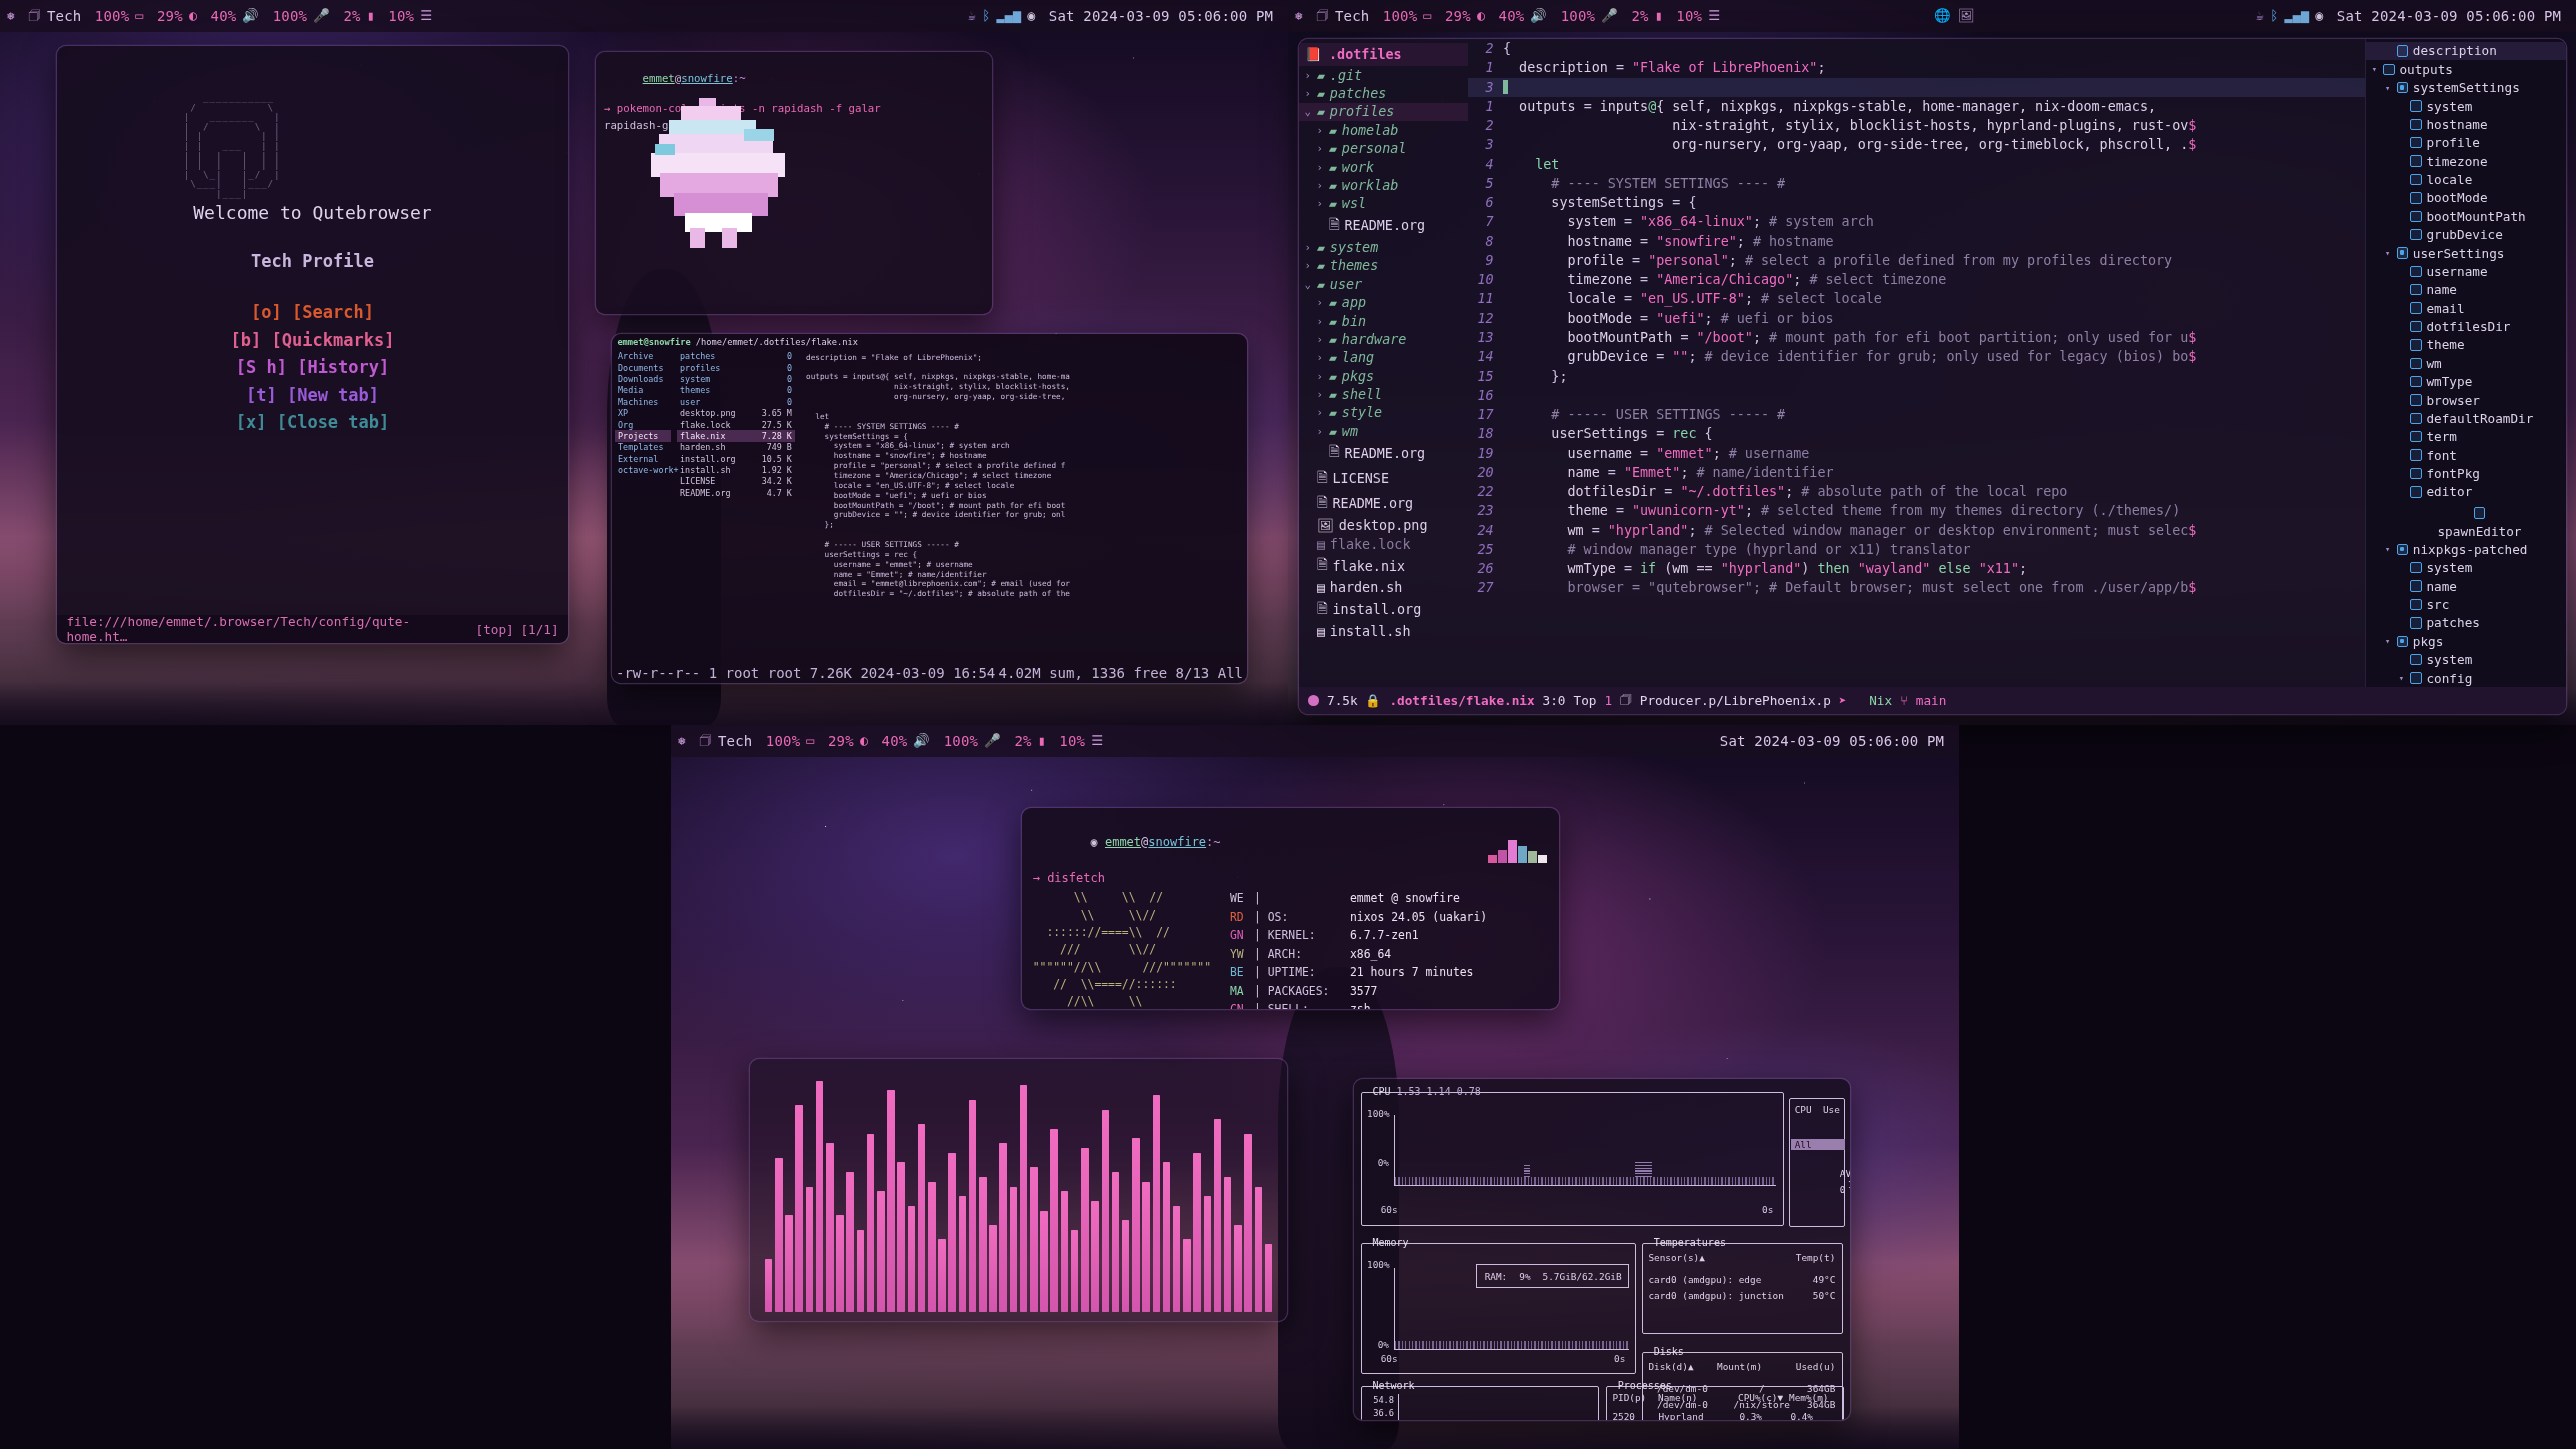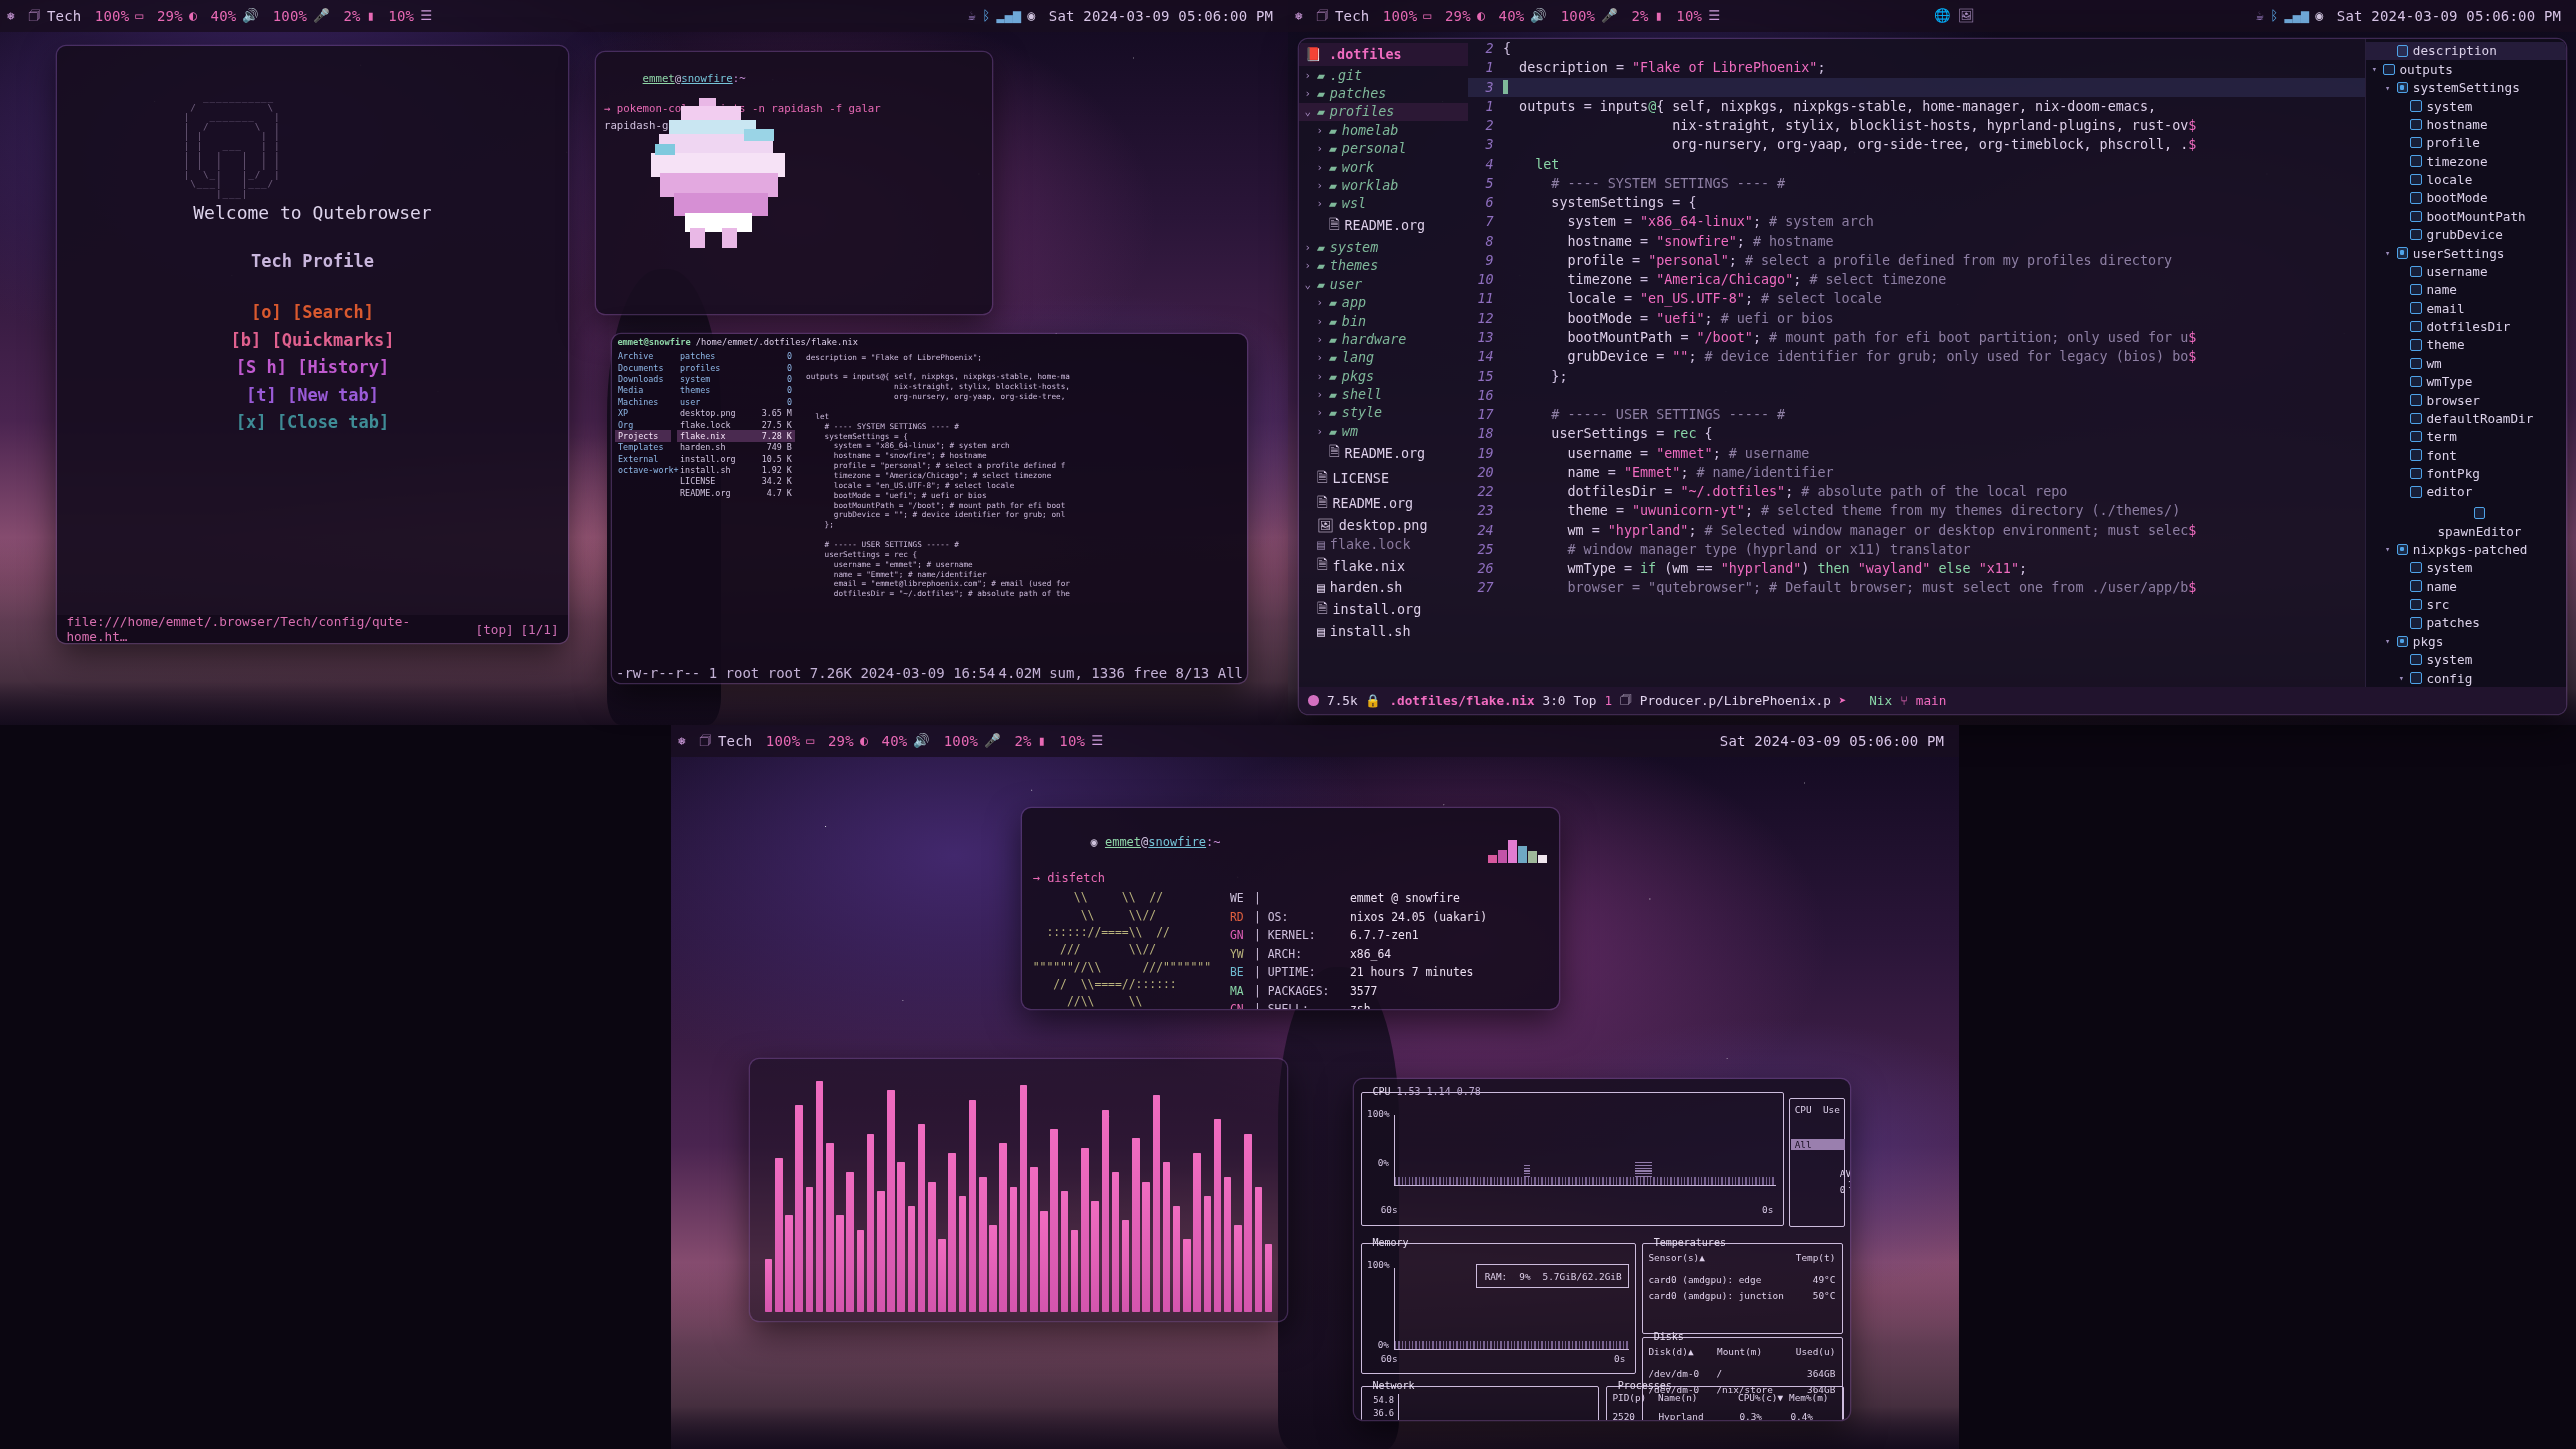--- a/index.html
+++ b/index.html
@@ -1030,21 +1030,21 @@
             <span>card0 (amdgpu): edge</span>
             <span>49°C</span>
           </div>
           <div style="display: flex; justify-content: space-between; line-height: 1.7;">
             <span>card0 (amdgpu): junction</span>
             <span>50°C</span>
           </div>
         </div>
     </div>
 
-    <div class="bx" style="left:288px;top:258px;width:201px;height:90px;">
+    <div class="bx" style="left:288px;top:273px;width:201px;height:90px;text-align:center;">
       <div class="lbl">Disks</div>
       <div class="tbl hd" style="left:5.4px;top:8px;">Disk(d)▲</div>
       <div class="tbl hd" style="left:74px;top:8px;">Mount(m)</div>
       <div class="tbl hd" style="right:6.7px;top:8px;">Used(u)</div>
       <div id="btop-disk-rows" style="position:absolute;left:5.4px;right:6.7px;top:28px;font-size:9.4px;">
           <div style="display: flex; line-height: 1.7;">
             <span style="width: 68px;">/dev/dm-0</span>
             <span style="flex: 1 1 0%;">/</span>
             <span>364GB</span>
           </div>

